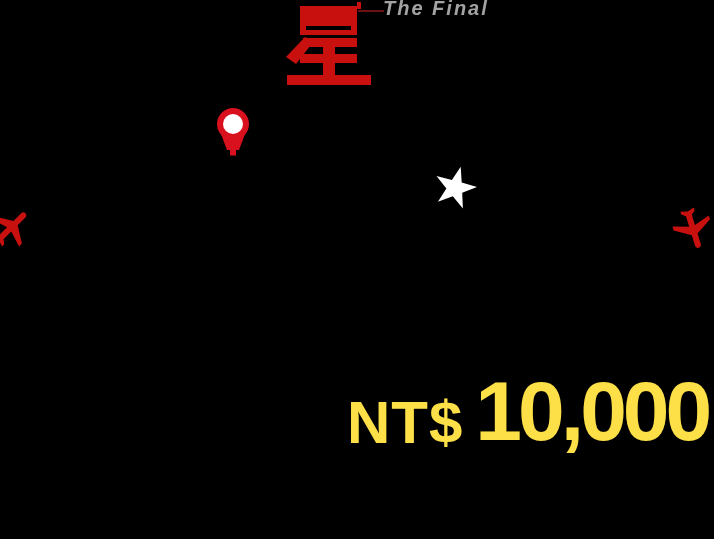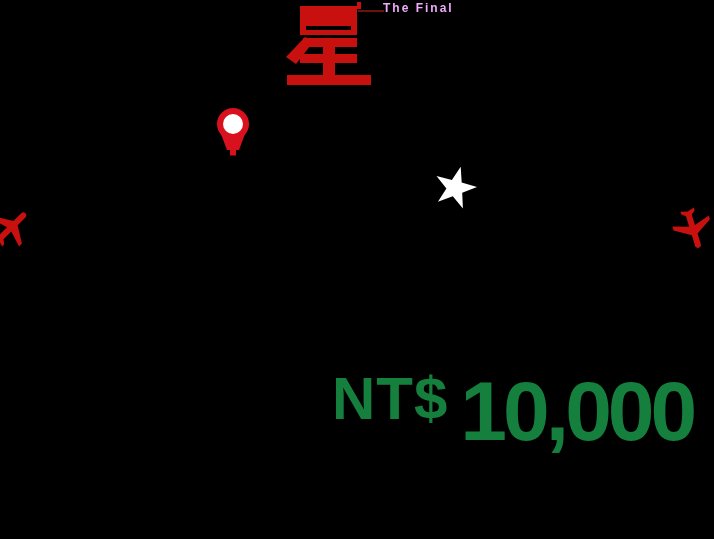--- a/index.html
+++ b/index.html
@@ -16,47 +16,48 @@
   
   #connector {
     left: 358px; top: 10px;
     width: 26px; height: 2px;
     background: #6b1111;
   }
 
   
   #final-label {
     left: 383px; top: -1px;
-    color: #f0abfc;
-    font-size: 12px;
+    color: #a3a3a3;
+    font-size: 20px;
     font-weight: bold;
     letter-spacing: 2px;
     line-height: 19px;
     white-space: nowrap;
+    font-style: italic;
   }
 
   
   #kanji { left: 283px; top: 0px; }
 
   
   #pin { left: 213px; top: 104px; }
 
   
   #white-star { left: 430px; top: 160px; }
 
   
   #plane-left  { left: -12px; top: 204px; transform: rotate(45deg); }
   #plane-right { left: 668px; top: 205px; transform: rotate(163deg); }
 
   
   #price {
-    left: 332px; top: 369px;
+    left: 347px; top: 369px;
     display: flex;
-    align-items: flex-start;
-    color: #15803d;
+    align-items: flex-end;
+    color: #fde047;
     font-weight: bold;
     white-space: nowrap;
   }
   #price .currency {
     font-size: 60px;
     line-height: 1;
     letter-spacing: 1px;
   }
   #price .amount {
     font-size: 84px;

